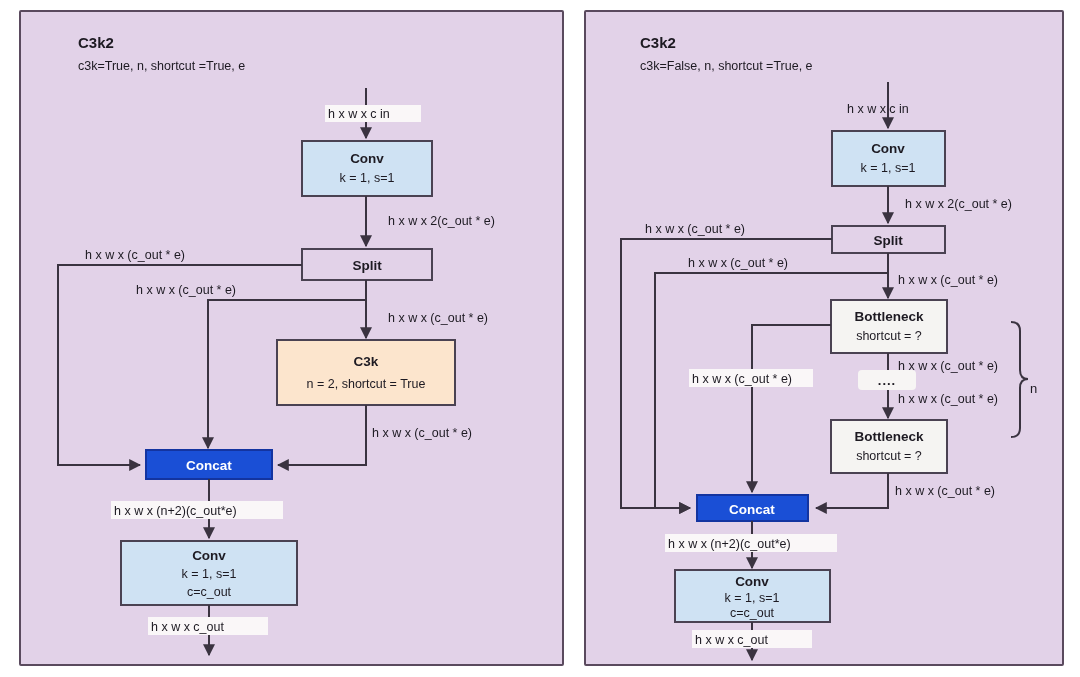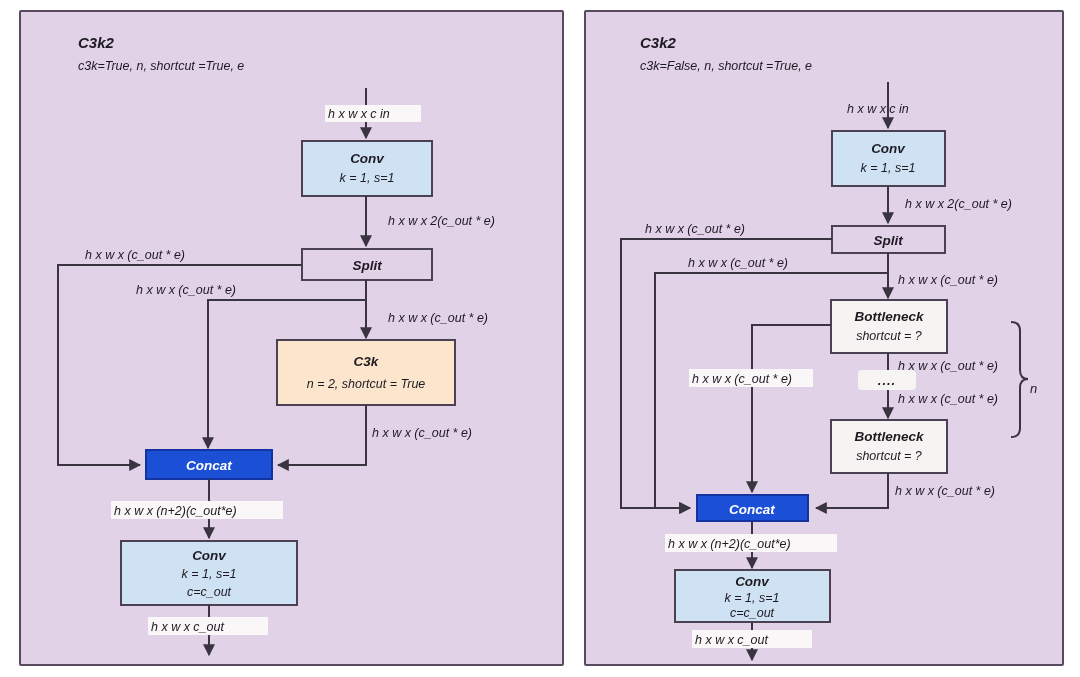--- a/index.html
+++ b/index.html
@@ -1,18 +1,18 @@
 <!DOCTYPE html>
 <html><head>
 <meta charset="utf-8">
 <style>
   html,body{margin:0;padding:0;background:#ffffff;}
   body{width:1080px;height:677px;overflow:hidden;
        font-family:"Liberation Sans",sans-serif;}
-  #stage{position:relative;width:1080px;height:677px;font-style:italic;}
+  #stage{position:relative;width:1080px;height:677px;}
   svg{display:block;}
   .panel-rect{fill:#e2d2e8;stroke:#5a4a5e;stroke-width:2;}
   .edge{stroke:#3a3340;stroke-width:2;fill:none;}
   .box{stroke:#4a4252;stroke-width:2;}
   .box-conv{fill:#cfe2f3;}
   .box-plain{fill:#e2d2e8;}
   .box-c3k{fill:#fce5cd;}
   .box-concat{fill:#1a4fd6;stroke:#1334a0;}
   .box-bneck{fill:#f5f4f2;stroke:#4a4252;}
   .box-dots{fill:#f7f5f4;stroke:none;}

